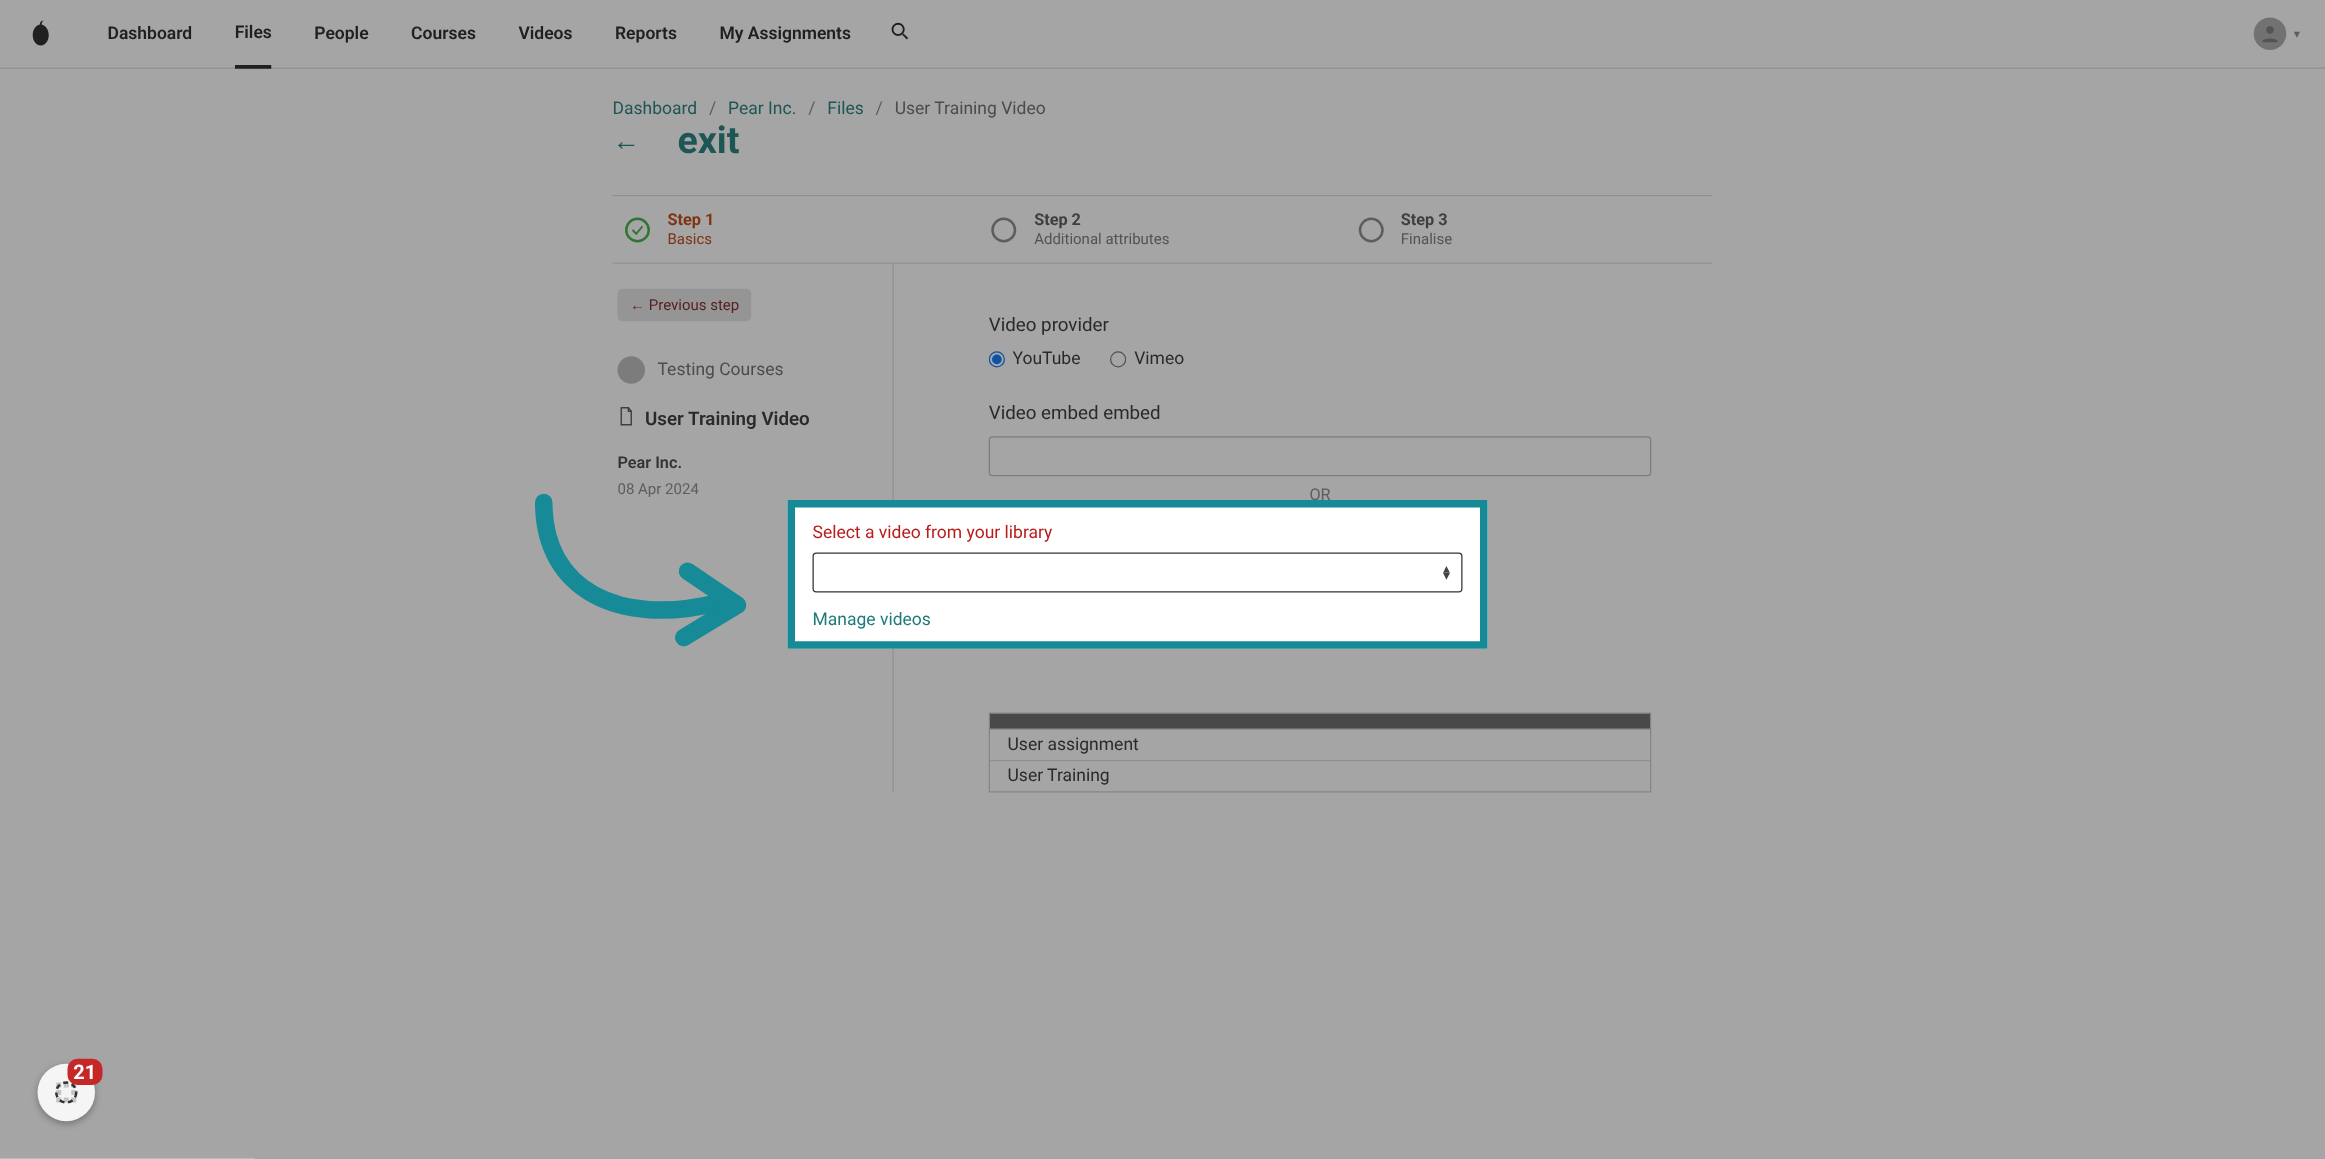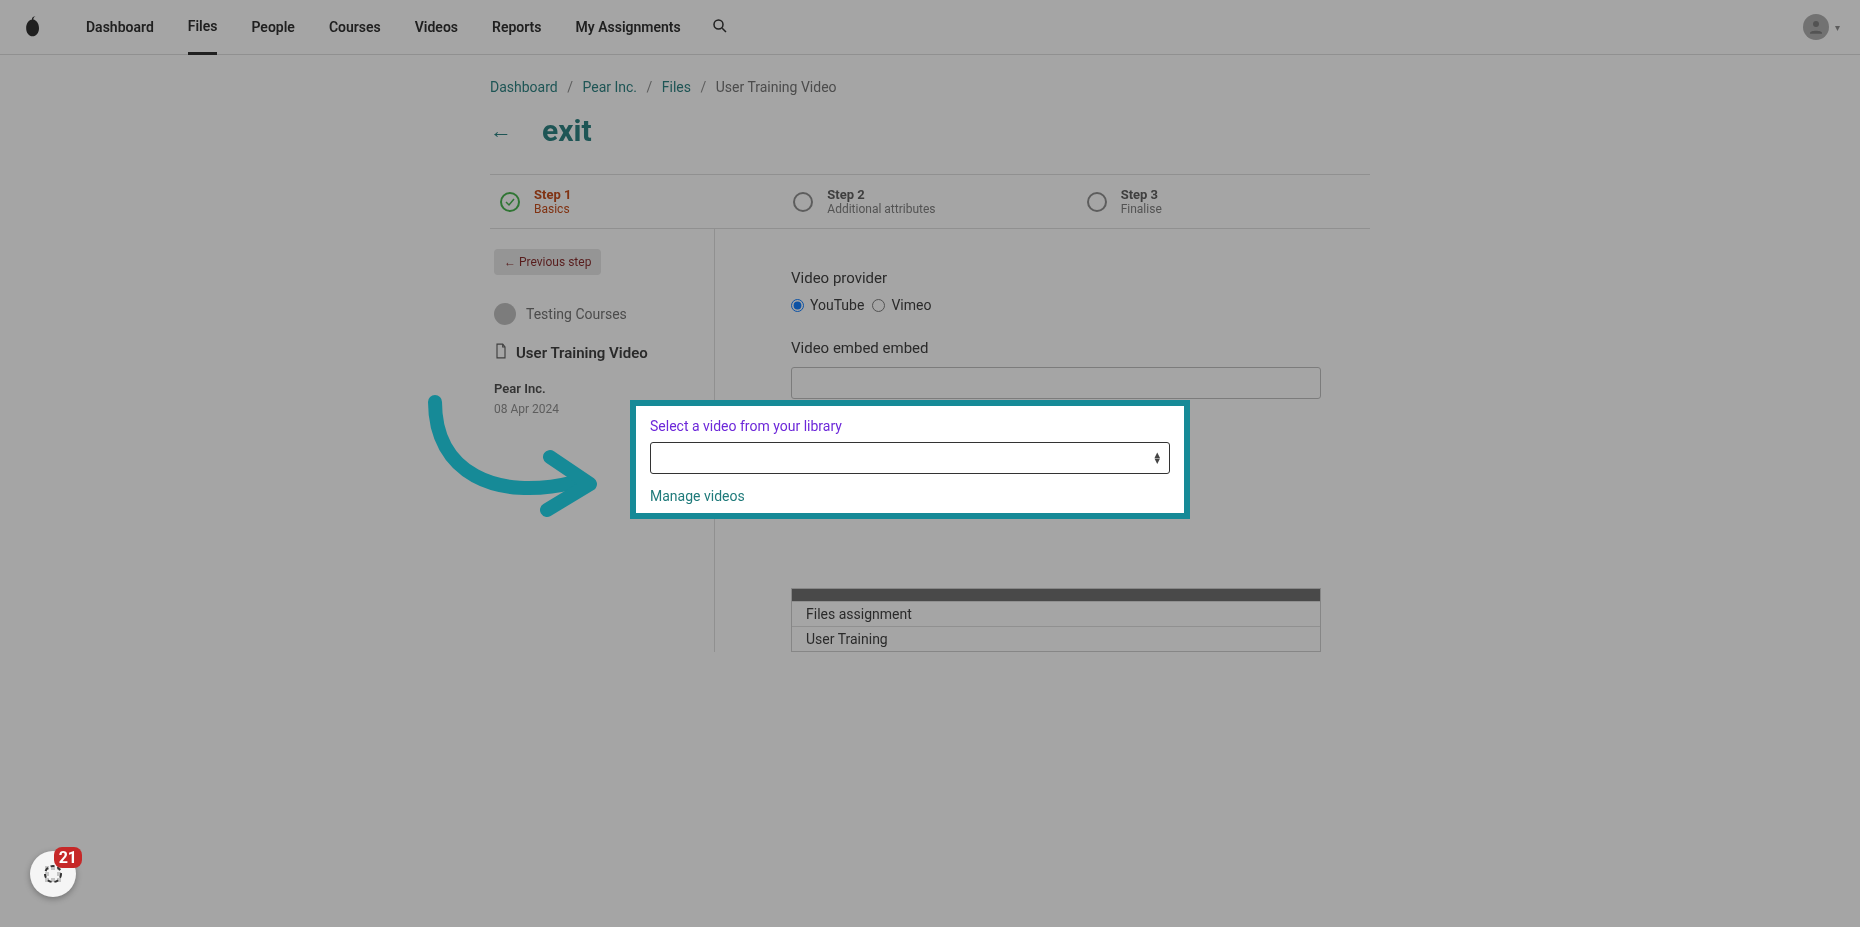--- a/index.html
+++ b/index.html
@@ -64,21 +64,21 @@
   .page {
     padding: 24px 0 0 0;
     display: flex;
     justify-content: center;
   }
   .container { width: 880px; }
 
   .breadcrumb {
     font-size: 14px;
     color: #6b6b6b;
-    margin-bottom: 18px;
+    margin-bottom: 0;
   }
   .breadcrumb a { color: #1f7a7a; text-decoration:none; }
   .breadcrumb .sep { color:#888; padding:0 6px; }
   .breadcrumb .current { color:#6b6b6b; }
 
   .title-row { display:flex; align-items:center; gap:30px; margin-bottom: 26px; }
   .back-arrow { color:#1f7a7a; font-size:22px; cursor:pointer; }
   h1.page-title { color:#1f7a7a; font-weight:700; font-size:30px;text-align:center; }
 
   .hr { height:1px; background:#ddd; margin-bottom:0; }
@@ -112,31 +112,31 @@
   .meta-company { margin-top:18px; font-size:13px; color:#444; font-weight:600;}
   .meta-date { margin-top:6px; font-size:12px; color:#888;}
 
   .main {
     flex:1;
     padding: 40px 0 0 76px;
     position: relative;
   }
 
   .field-label { font-size:15px; color:#333; margin-bottom:10px; }
-  .radio-row { display:flex; gap:8px; align-items:center; margin-bottom:26px; font-size:14px;}
+  .radio-row { display:flex; gap:24px; align-items:center; margin-bottom:26px; font-size:14px;}
   .radio-row label { display:flex; align-items:center; gap:6px; }
 
   .text-input {
     width: 530px; height:32px;
     border:1px solid #bbb; border-radius:3px;
     background:#fff; padding:4px 8px; font-size:14px;
   }
 
   .or-text { text-align:center; width:530px; color:#888; font-size:13px; margin:8px 0 6px; }
-  .select-label { font-size:14px; color:#6d28d9; margin-bottom:8px; }
+  .select-label { font-size:14px; color:#b91c1c; margin-bottom:8px; }
   .select {
     width:100%; height:32px; border:1.5px solid #333; border-radius:3px;
     background:#fff; padding:4px 8px; font-size:14px;
     appearance:none; position:relative;
   }
   .select-wrap { position:relative; }
   .select-caret {
     position:absolute; right:10px; top:50%; transform:translateY(-50%);
     font-size:11px; color:#444; pointer-events:none;
     line-height:6px;
@@ -306,21 +306,21 @@
         <div class="field-label">Video embed embed</div>
         <input class="text-input" type="text" value="" style="">
 
         <div class="or-text">OR</div>
 
         
         <div style="height:110px;"></div>
 
         <div class="assign-table">
           <div class="thead"></div>
-          <div class="trow">Files assignment</div>
+          <div class="trow">User assignment</div>
           <div class="trow">User Training</div>
         </div>
       </section>
     </div>
 
   </div>
 </div>
 
 <div class="dim"></div>
 

